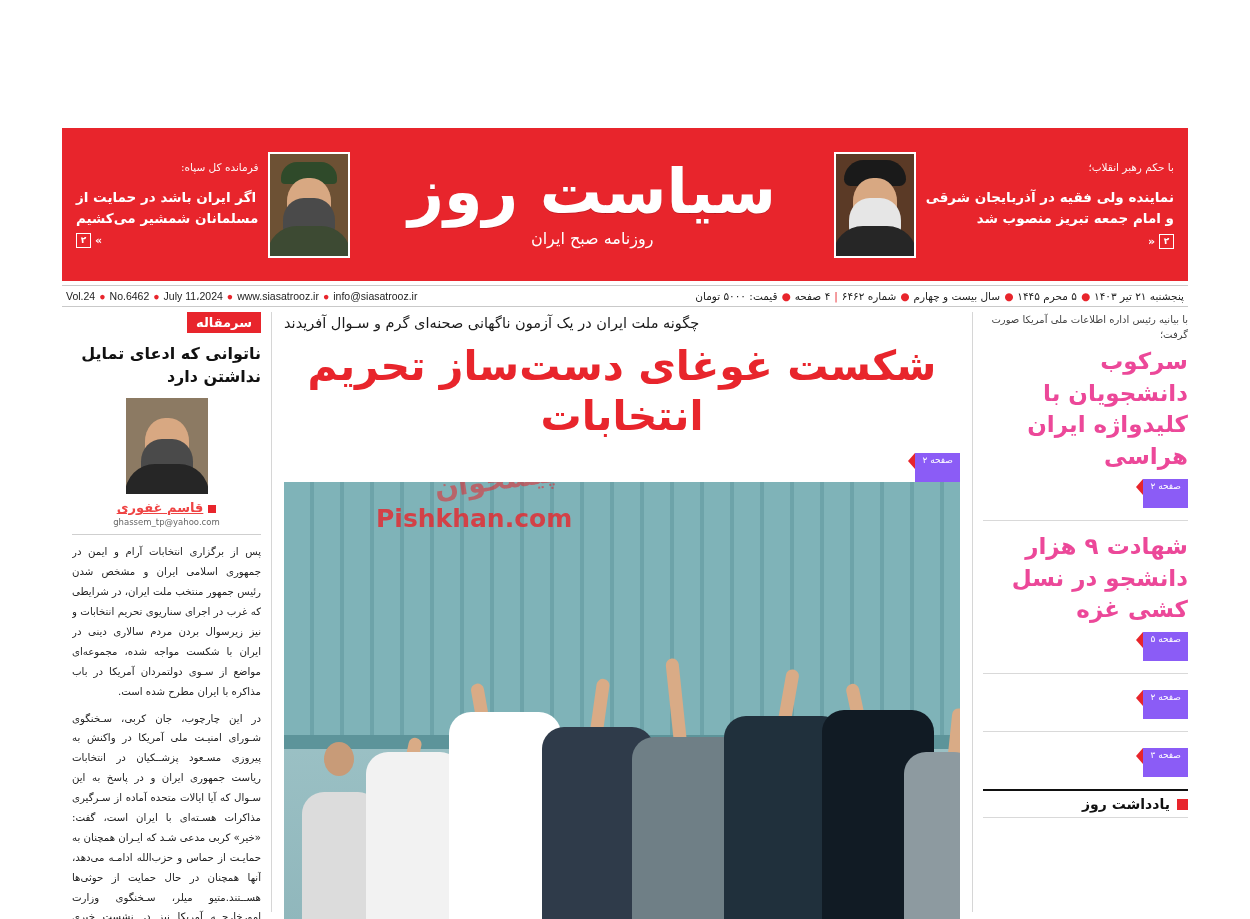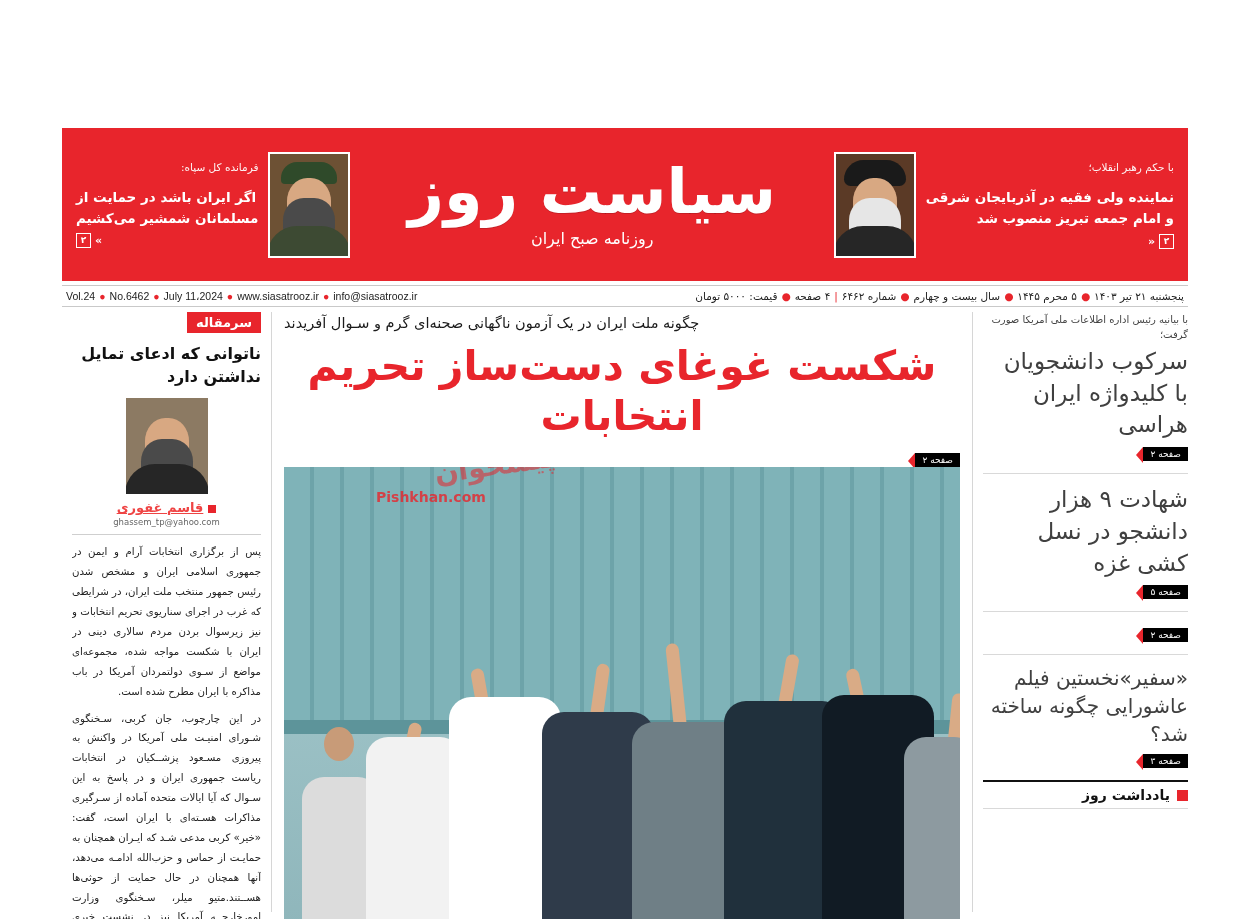--- a/index.html
+++ b/index.html
@@ -155,30 +155,30 @@
   .col-right { width: 216px; padding-left: 10px; border-left: 1px solid #d6d6d6; }
   .col-center { width: 700px; padding: 0 12px; }
   .col-left { width: 200px; padding-right: 10px; border-right: 1px solid #d6d6d6; }
 
   
   .teaser { direction: rtl; text-align: right; margin-bottom: 12px; }
   .teaser .over {
     font-size: 10px; color: #444; line-height: 1.5; margin-bottom: 4px;
   }
   .teaser h3 {
-    font-size: 23px; line-height: 1.38; font-weight: normal; color: #404040;
+    font-size: 23px; line-height: 1.38; font-weight: bold; color: #ec4899;
   }
   .teaser h3.sm { font-size: 20px; }
   .pagetag {
     display: inline-block;
     margin-top: 6px;
-    background: #000000;
+    background: #8b5cf6;
     color: #fff;
     font-size: 9px;
-    padding: 2px 7px 2px;
+    padding: 2px 7px 17px;
     position: relative;
     direction: rtl;
   }
   .pagetag:after {
     content: "";
     position: absolute;
     left: -7px; top: 0;
     border-top: 8px solid transparent;
     border-bottom: 8px solid transparent;
     border-right: 7px solid #e8252c;
@@ -256,21 +256,21 @@
     border-radius: 7px;
     transform-origin: bottom center;
   }
   .wm {
     position: absolute;
     color: #e8252c;
     opacity: .8;
     font-weight: bold;
     direction: ltr;
   }
-  .wm1 { left: 92px; top: 22px; font-size: 14px; }
+  .wm1 { left: 92px; top: 22px; font-size: 25px; }
   .wm2 { left: 150px; top: -18px; font-size: 28px; opacity: .55; transform: rotate(-8deg); }
 
   
   .edit-head {
     background: #e8252c;
     color: #fff;
     font-size: 13px;
     font-weight: bold;
     padding: 3px 9px;
     display: inline-block;
@@ -393,21 +393,20 @@
         <span class="pagetag">صفحه ۵</span>
       </div>
       <div class="hr-thin"></div>
 
       <div class="teaser">
         <span class="pagetag">صفحه ۲</span>
       </div>
       <div class="hr-thin"></div>
 
       <div class="teaser">
-        <h3 class="sm">«سفیر»نخستین فیلم عاشورایی چگونه ساخته شد؟</h3>
         <span class="pagetag">صفحه ۳</span>
       </div>
 
       <div class="noteband">
         <span class="sq"></span>
         <span class="lab">یادداشت روز</span>
       </div>
 
     </div>
 

